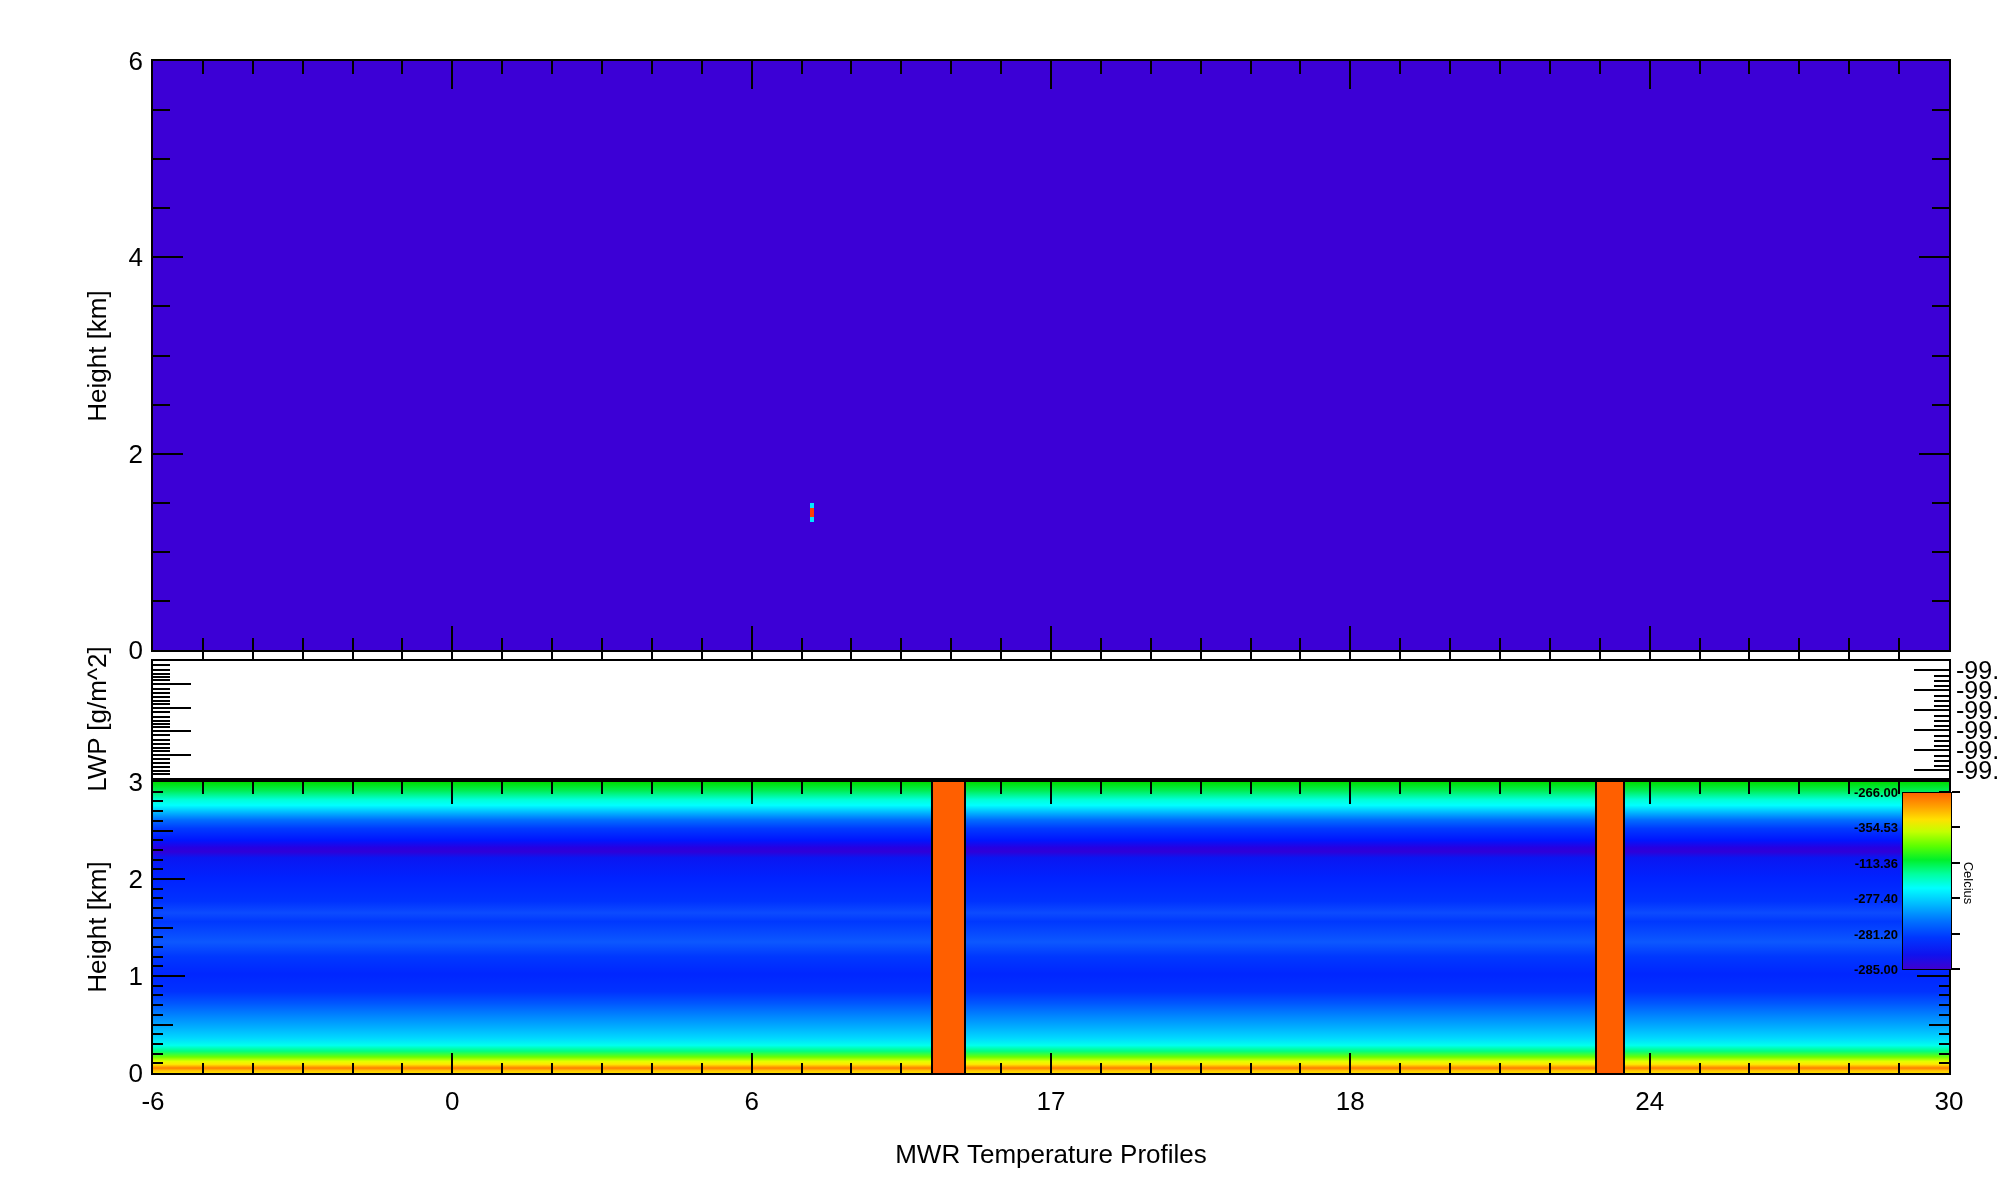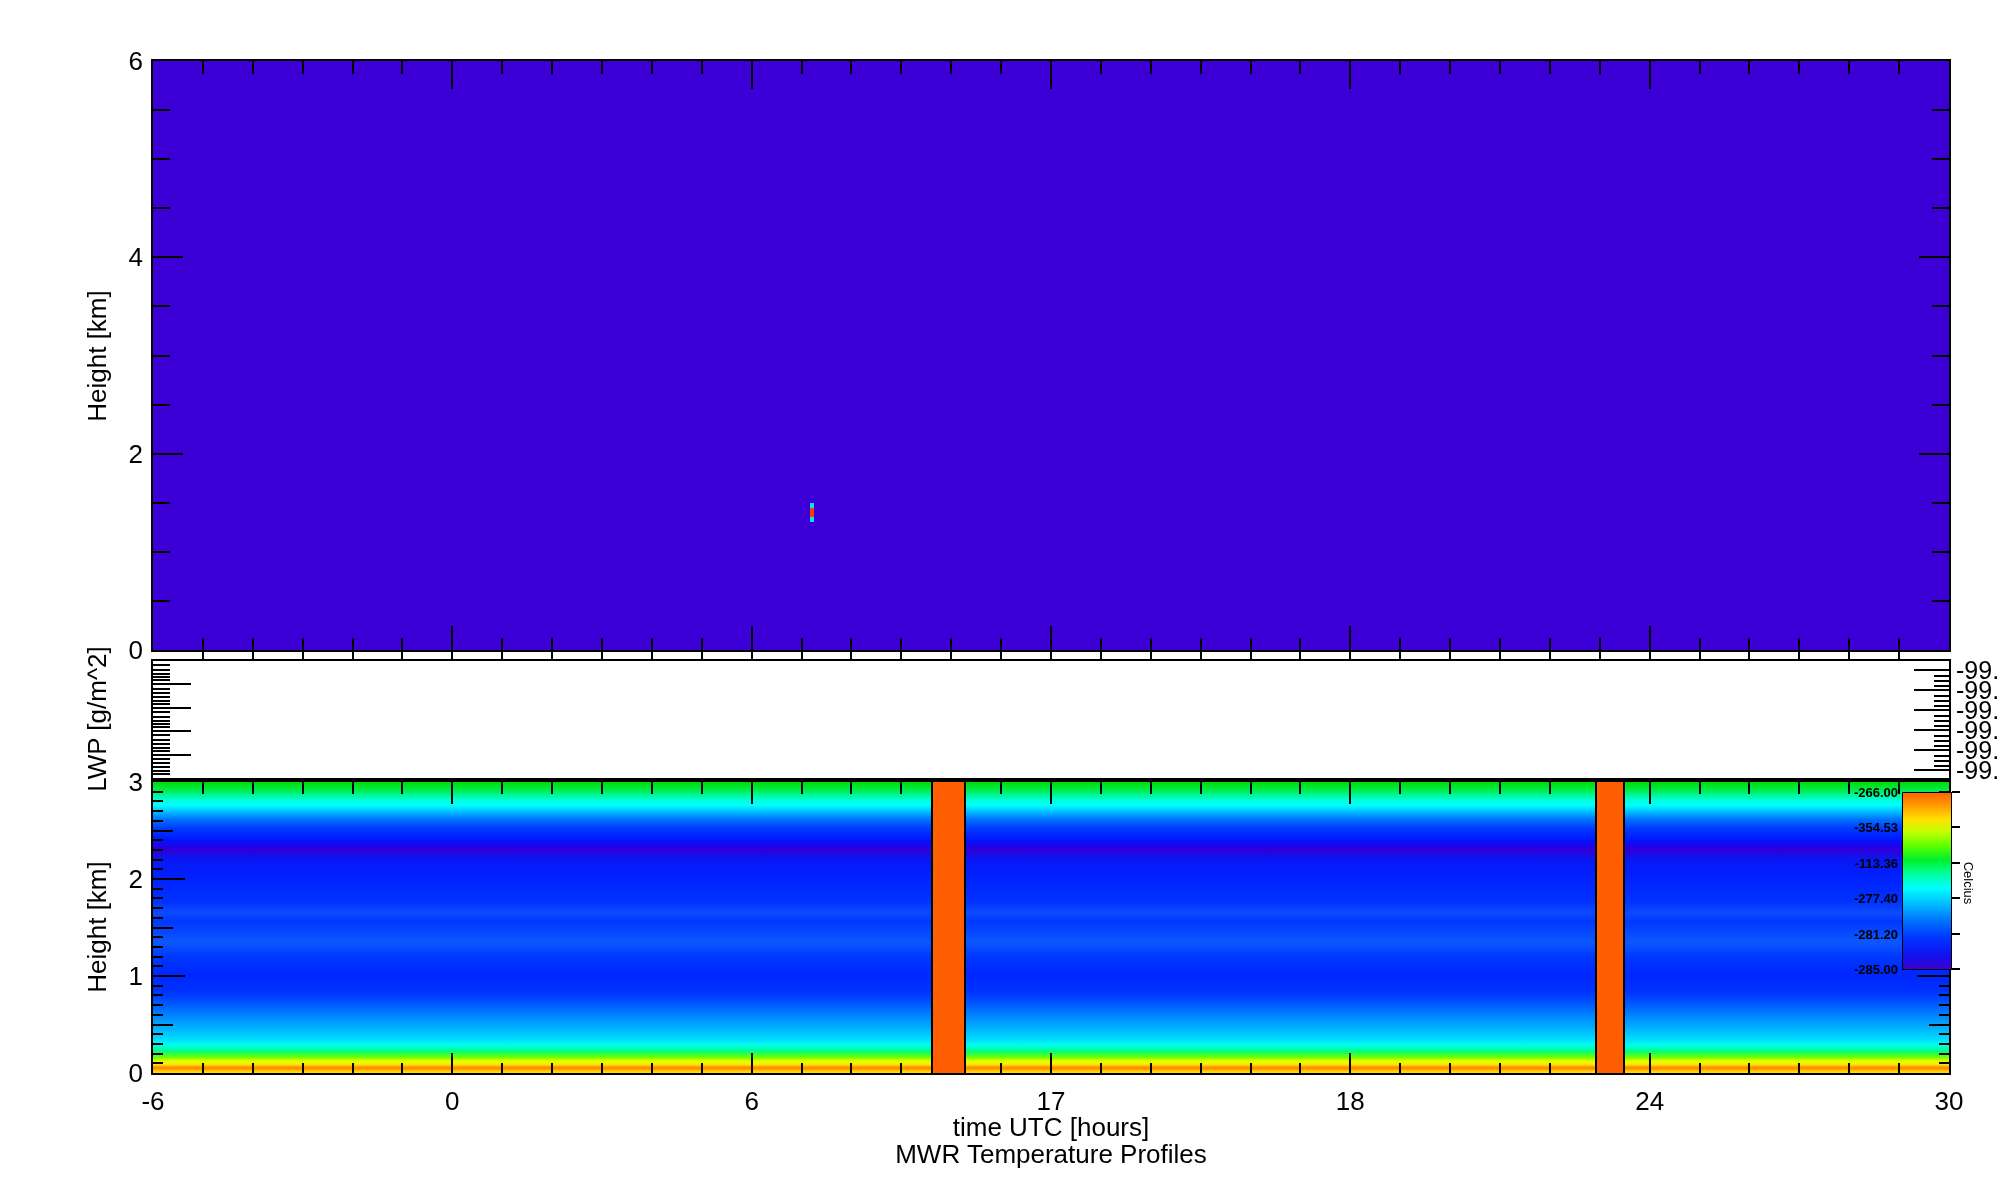--- a/index.html
+++ b/index.html
@@ -380,21 +380,20 @@
 
   <div id="r99-box" style="position:absolute;left:1956px;top:0;width:60px;height:0;">
       <span style="top: 670px;">-99.</span>
       <span style="top: 690px;">-99.</span>
       <span style="top: 710px;">-99.</span>
       <span style="top: 730px;">-99.</span>
       <span style="top: 750px;">-99.</span>
       <span style="top: 770px;">-99.</span>
     </div>
 
-  <div class="under" style="top:1112px;">time UTC [hours]</div>
   <div class="under" style="top:1139px;">MWR Temperature Profiles</div>
 
   <div id="colorbar" style="background: linear-gradient(rgb(255, 100, 0) 0%, rgb(255, 163, 0) 8%, rgb(255, 225, 0) 15%, rgb(195, 255, 0) 22%, rgb(94, 255, 0) 30%, rgb(0, 240, 42) 38%, rgb(0, 255, 158) 46%, rgb(0, 255, 255) 54%, rgb(0, 188, 255) 63%, rgb(0, 119, 255) 72%, rgb(0, 55, 255) 82%, rgb(15, 18, 238) 92%, rgb(62, 0, 208) 100%);"></div>
   <div id="cb-labels" style="position:absolute;left:1790px;top:0;width:108px;height:0;">
       <span style="top: 792px;">-266.00</span>
       <span style="top: 827.4px;">-354.53</span>
       <span style="top: 862.8px;">-113.36</span>
       <span style="top: 898.2px;">-277.40</span>
       <span style="top: 933.6px;">-281.20</span>
       <span style="top: 969px;">-285.00</span>

